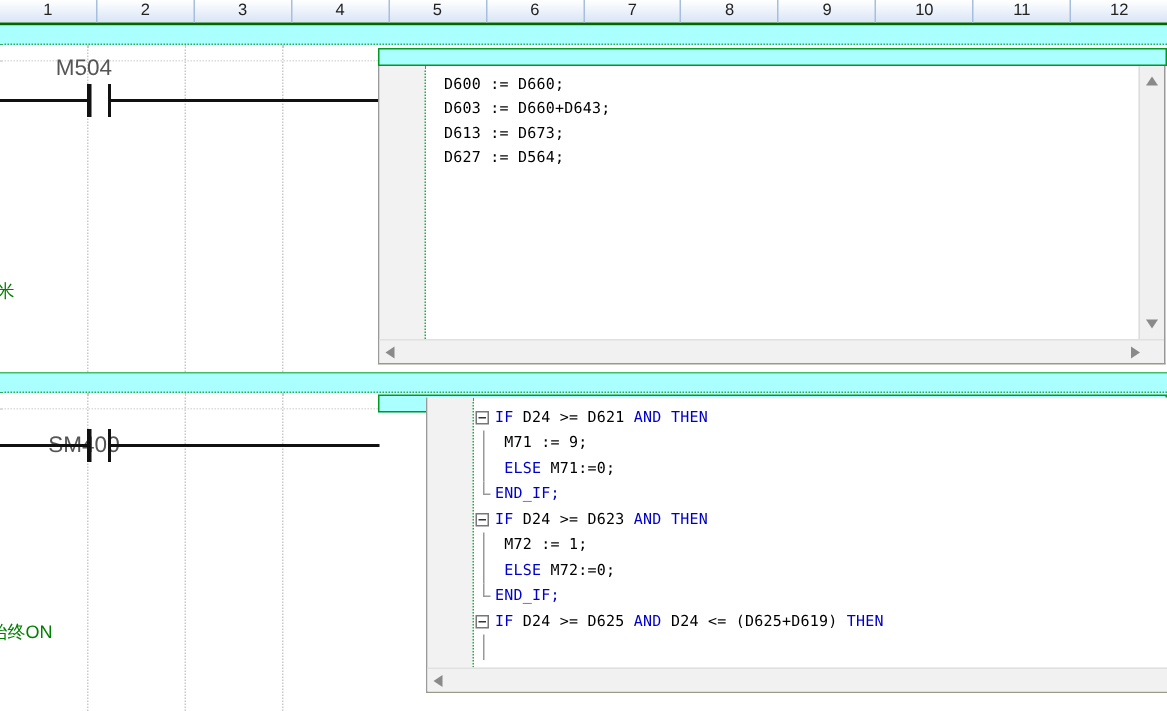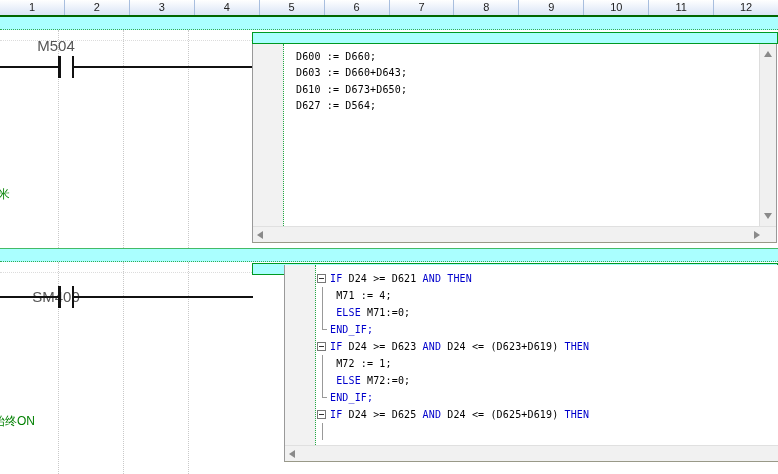--- a/index.html
+++ b/index.html
@@ -111,42 +111,42 @@
   <div class="cbar" style="left:71.5px;top:286px;"></div>
   <div class="wire" style="left:74px;top:296px;width:179px;"></div>
   <div class="comment" style="left:-7px;top:413px;">始终ON</div>
 
   <div class="st-bar" style="top:32px;"></div>
   <div class="st-body" style="top:44px;height:198px;">
     <div class="st-content b1" id="box1" style="height:182px;">
       <div class="gutter" style="height:182px;"></div>
     <div class="code-line"><span class="lnum">1</span><span class="pre "></span><span class="pl">D600 := D660;</span></div>
         <div class="code-line"><span class="lnum">2</span><span class="pre "></span><span class="pl">D603 := D660+D643;</span></div>
-        <div class="code-line"><span class="lnum">4</span><span class="pre "></span><span class="pl">D610 := D673+D650;</span></div>
+        <div class="code-line"><span class="lnum">3</span><span class="pre "></span><span class="pl">D613 := D673;</span></div>
         <div class="code-line"><span class="lnum">8</span><span class="pre "></span><span class="pl">D627 := D564;</span></div>
       </div>
     <div class="vscroll gray" style="height:182px;">
       <div class="tri up" style="left:4px;top:7px;"></div>
       <div class="tri down" style="left:4px;bottom:7px;"></div>
     </div>
     <div class="hscroll">
       <div class="tri left" style="left:4px;top:4px;"></div>
       <div class="tri right" style="right:16px;top:4px;"></div>
     </div>
   </div>
 
   <div class="st-bar" style="top:263px;"></div>
   <div class="st-body" style="top:265px;height:196px;margin-left:32px;">
     <div class="st-content b2" id="box2" style="height:180px;">
       <div class="gutter" style="height:180px;"></div>
     <div class="code-line"><span class="lnum">1</span><span class="pre if"><span class="cbox"></span></span><span class="kw">IF </span><span class="pl">D24 &gt;= D621 </span><span class="kw">AND </span><span class="kw">THEN</span></div>
-        <div class="code-line"><span class="lnum">2</span><span class="pre mid"></span><span class="pl"> M71 := 4;</span></div>
+        <div class="code-line"><span class="lnum">2</span><span class="pre mid"></span><span class="pl"> M71 := 9;</span></div>
         <div class="code-line"><span class="lnum">3</span><span class="pre mid"></span><span class="pl"> </span><span class="kw">ELSE</span><span class="pl"> M71:=0;</span></div>
         <div class="code-line"><span class="lnum">4</span><span class="pre end"></span><span class="kw">END_IF;</span></div>
-        <div class="code-line"><span class="lnum">5</span><span class="pre if"><span class="cbox"></span></span><span class="kw">IF </span><span class="pl">D24 &gt;= D623 </span><span class="kw">AND </span><span class="pl">D24 &lt;= (D623+D619) </span><span class="kw">THEN</span></div>
+        <div class="code-line"><span class="lnum">5</span><span class="pre if"><span class="cbox"></span></span><span class="kw">IF </span><span class="pl">D24 &gt;= D623 </span><span class="kw">AND </span><span class="kw">THEN</span></div>
         <div class="code-line"><span class="lnum">6</span><span class="pre mid"></span><span class="pl"> M72 := 1;</span></div>
         <div class="code-line"><span class="lnum">7</span><span class="pre mid"></span><span class="pl"> </span><span class="kw">ELSE</span><span class="pl"> M72:=0;</span></div>
         <div class="code-line"><span class="lnum">8</span><span class="pre end"></span><span class="kw">END_IF;</span></div>
         <div class="code-line"><span class="lnum">9</span><span class="pre if"><span class="cbox"></span></span><span class="kw">IF </span><span class="pl">D24 &gt;= D625 </span><span class="kw">AND </span><span class="pl">D24 &lt;= (D625+D619) </span><span class="kw">THEN</span></div>
         <div class="code-line"><span class="lnum">11</span><span class="pre mid"></span></div>
       </div>
     <div class="vscroll light" style="height:180px;">
       <div class="vthumb" style="top:10px;height:50px;"></div>
     </div>
     <div class="hscroll">

